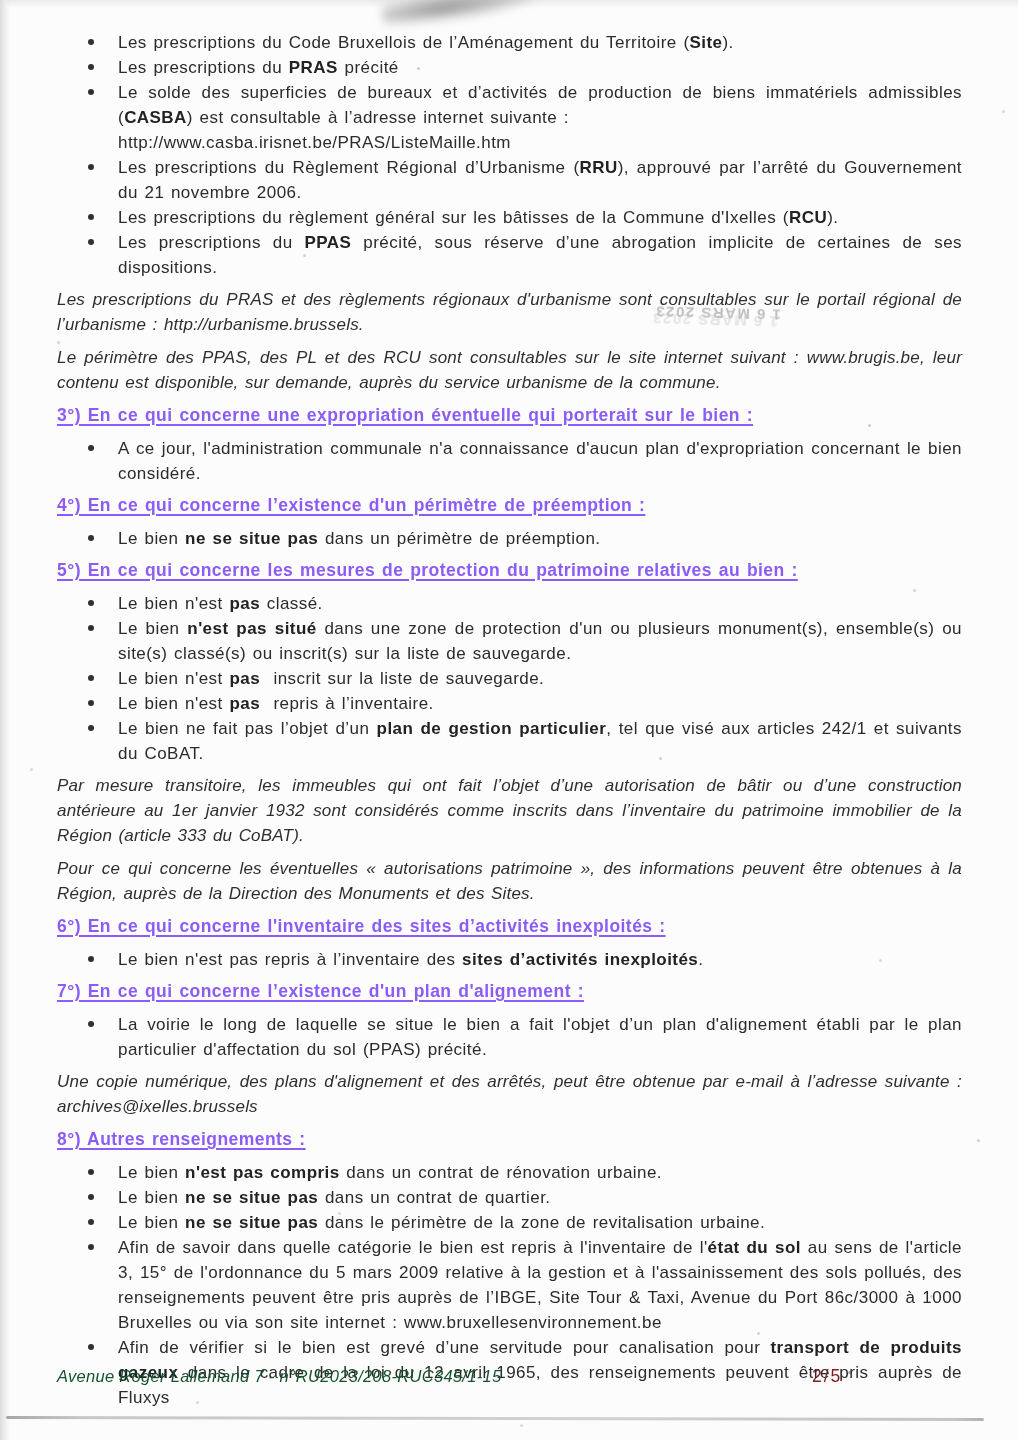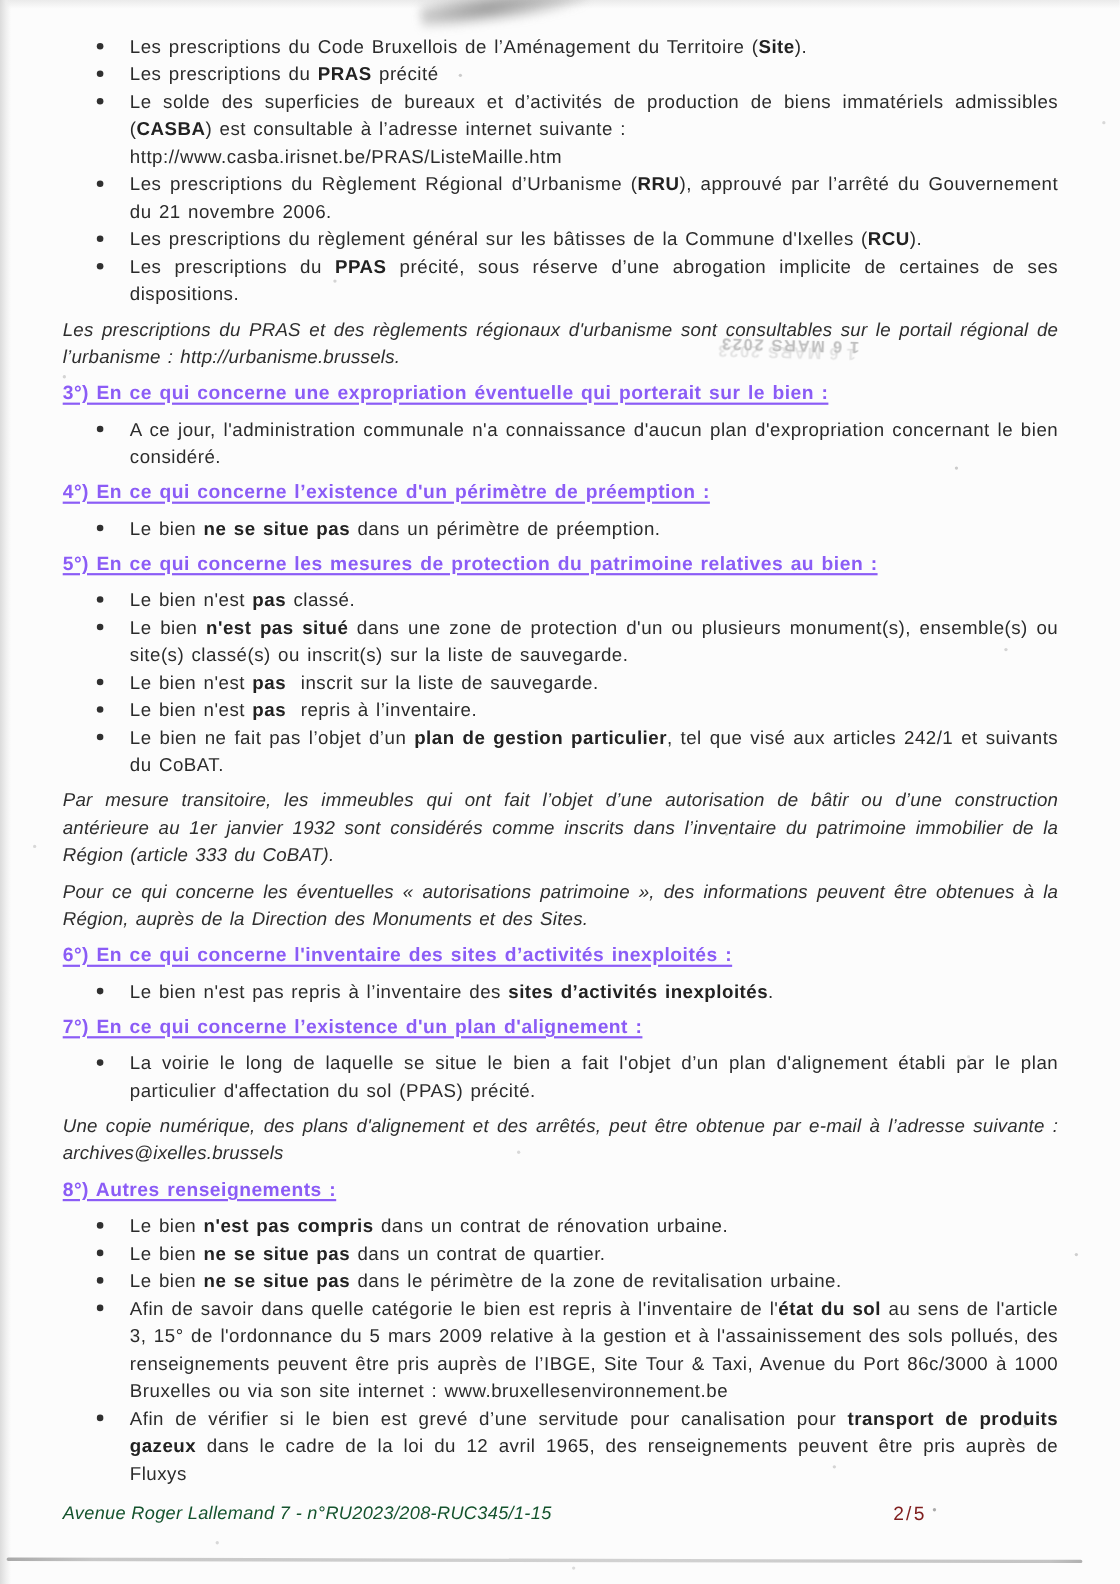--- a/index.html
+++ b/index.html
@@ -80,20 +80,21 @@
   <div class="content">
       <div class="bullets">
         <div class="bullet-item"><span class="marker"></span><span>Les prescriptions du Code Bruxellois de l’Aménagement du Territoire (</span><span class="b ">Site</span><span>).</span></div>
         <div class="bullet-item"><span class="marker"></span><span>Les prescriptions du </span><span class="b ">PRAS</span><span> précité</span></div>
         <div class="bullet-item"><span class="marker"></span><span>Le solde des superficies de bureaux et d’activités de production de biens immatériels admissibles (</span><span class="b ">CASBA</span><span>) est consultable à l’adresse internet suivante :</span><br><span class="u">http://www.casba.irisnet.be/PRAS/ListeMaille.htm</span></div>
         <div class="bullet-item"><span class="marker"></span><span>Les prescriptions du Règlement Régional d’Urbanisme (</span><span class="b ">RRU</span><span>), approuvé par l’arrêté du Gouvernement du 21 novembre 2006.</span></div>
         <div class="bullet-item"><span class="marker"></span><span>Les prescriptions du règlement général sur les bâtisses de la Commune d'Ixelles (</span><span class="b ">RCU</span><span>).</span></div>
         <div class="bullet-item"><span class="marker"></span><span>Les prescriptions du </span><span class="b ">PPAS</span><span> précité, sous réserve d’une abrogation implicite de certaines de ses dispositions.</span></div>
       </div>
       <div class="para italic"><span>Les prescriptions du PRAS et des règlements régionaux d'urbanisme sont consultables sur le portail régional de l’urbanisme : </span><span class="u">http://urbanisme.brussels</span><span>.</span></div>
+      <div class="para italic"><span>Le périmètre des PPAS, des PL et des RCU sont consultables sur le site internet suivant : </span><span class="u">www.brugis.be</span><span>, leur contenu est disponible, sur demande, auprès du service urbanisme de la commune.</span></div>
       <div class="heading"><span>3°) En ce qui concerne une expropriation éventuelle qui porterait sur le bien :</span></div>
       <div class="bullets">
         <div class="bullet-item"><span class="marker"></span><span>A ce jour, l'administration communale n'a connaissance d'aucun plan d'expropriation concernant le bien considéré.</span></div>
       </div>
       <div class="heading"><span>4°) En ce qui concerne l’existence d'un périmètre de préemption :</span></div>
       <div class="bullets">
         <div class="bullet-item"><span class="marker"></span><span>Le bien </span><span class="b ">ne se situe pas</span><span> dans un périmètre de préemption.</span></div>
       </div>
       <div class="heading"><span>5°) En ce qui concerne les mesures de protection du patrimoine relatives au bien :</span></div>
       <div class="bullets">

